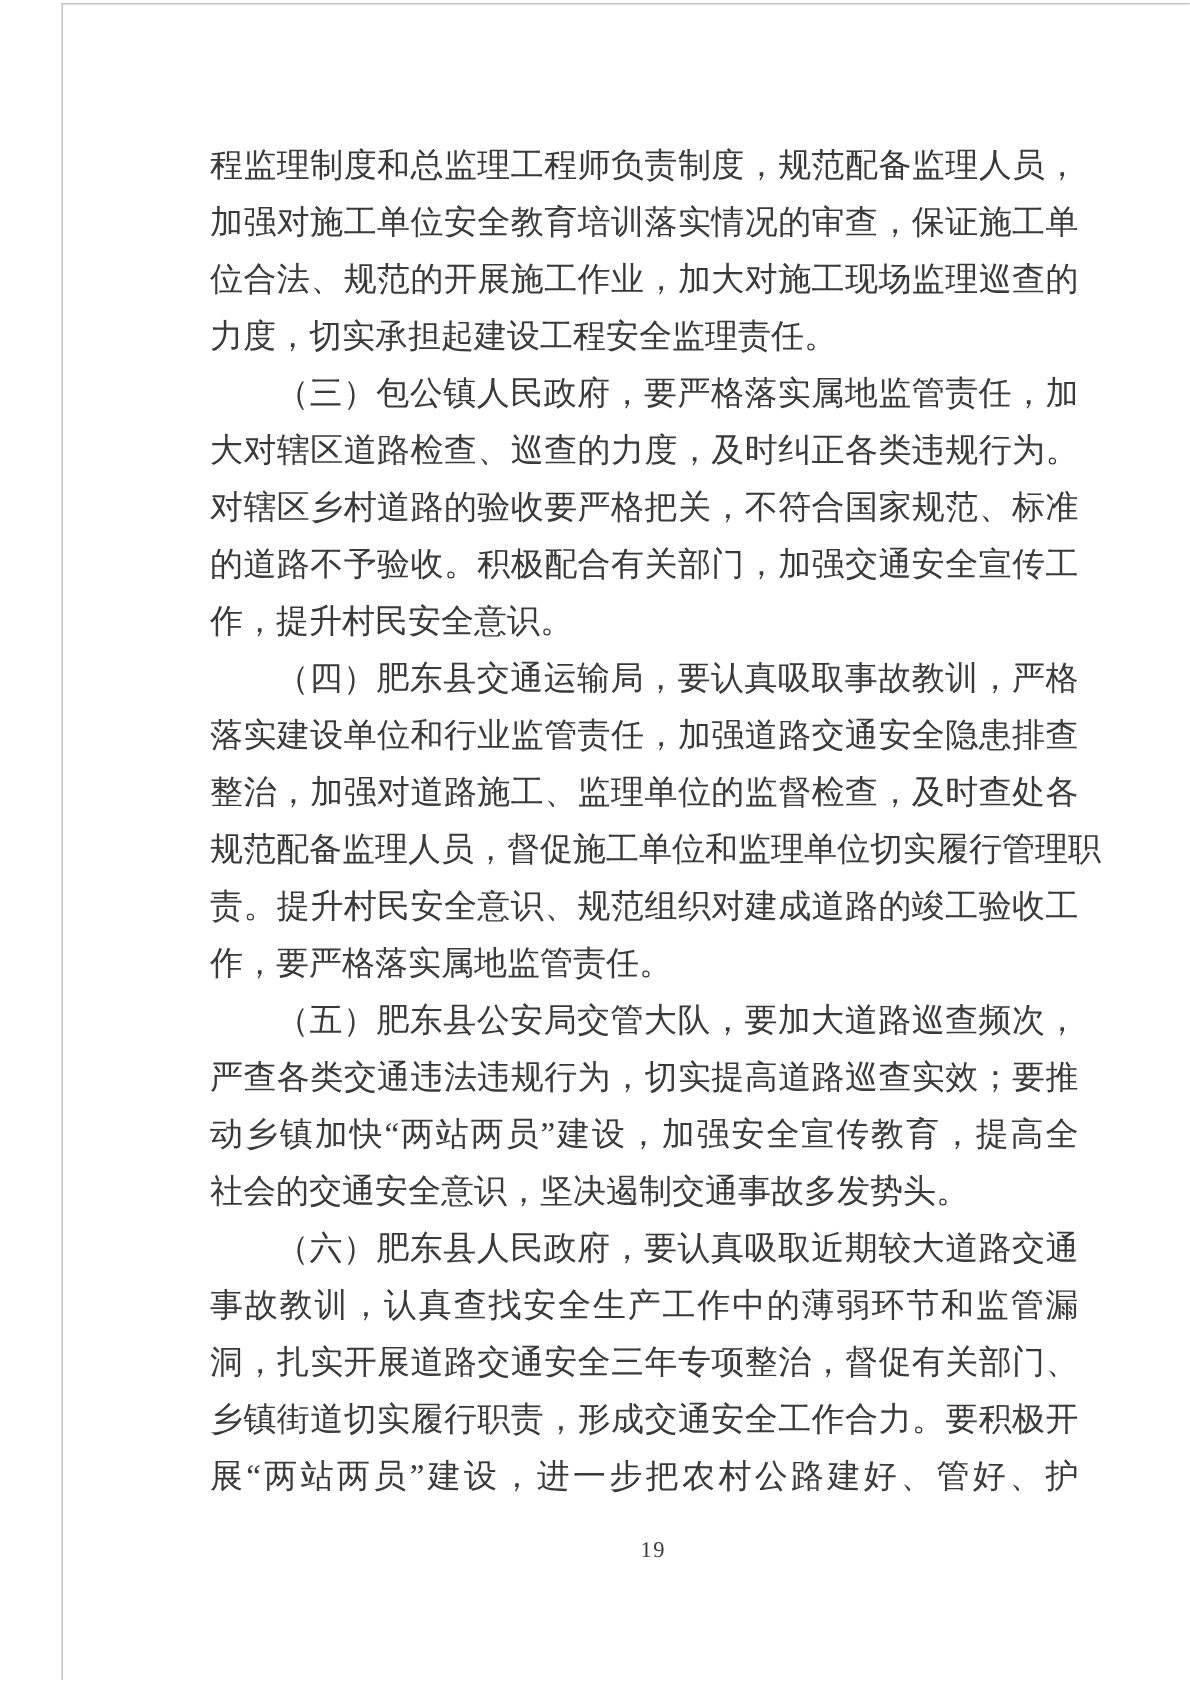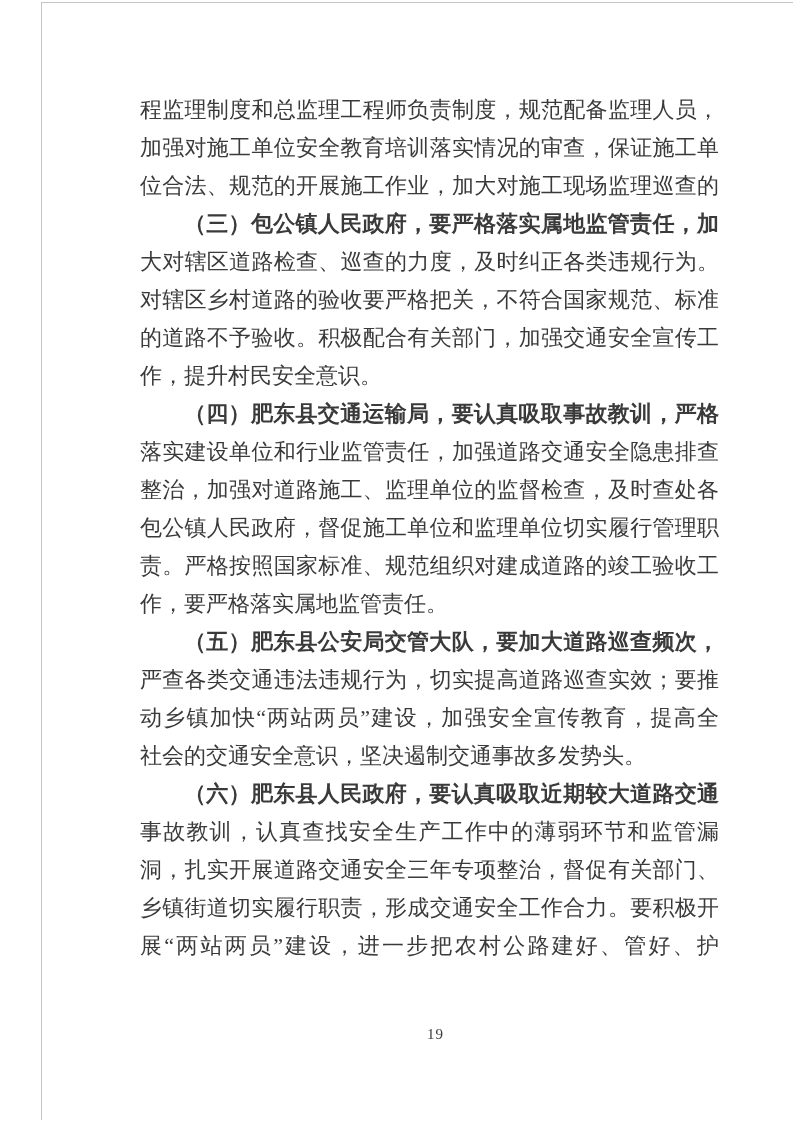--- a/index.html
+++ b/index.html
@@ -41,21 +41,20 @@
     height: 38px;
     line-height: 38px;
     white-space: nowrap;
     text-align: justify;
     text-align-last: justify;
     text-justify: inter-character;
     color: #3a3a3a;
   }
   .line.indent {
     padding-left: 44px;
-    font-weight: bold;
   }
   .line.para-end {
     text-align-last: left;
   }
   .page-number {
     position: absolute;
     left: 0;
     top: 1026px;
     width: 793px;
     text-align: center;
@@ -68,30 +67,31 @@
 <body>
 
 <div class="page">
   <div class="edge-top"></div>
   <div class="edge-left"></div>
 
   <div class="text-body">
       <div class="line">程监理制度和总监理工程师负责制度，规范配备监理人员，</div>
       <div class="line">加强对施工单位安全教育培训落实情况的审查，保证施工单</div>
       <div class="line">位合法、规范的开展施工作业，加大对施工现场监理巡查的</div>
+      <div class="line para-end">力度，切实承担起建设工程安全监理责任。</div>
       <div class="line indent">（三）包公镇人民政府，要严格落实属地监管责任，加</div>
       <div class="line">大对辖区道路检查、巡查的力度，及时纠正各类违规行为。</div>
       <div class="line">对辖区乡村道路的验收要严格把关，不符合国家规范、标准</div>
       <div class="line">的道路不予验收。积极配合有关部门，加强交通安全宣传工</div>
       <div class="line para-end">作，提升村民安全意识。</div>
       <div class="line indent">（四）肥东县交通运输局，要认真吸取事故教训，严格</div>
       <div class="line">落实建设单位和行业监管责任，加强道路交通安全隐患排查</div>
       <div class="line">整治，加强对道路施工、监理单位的监督检查，及时查处各</div>
-      <div class="line">包公镇人民政府，督促施工单位和监理单位切实履行管理职</div>
-      <div class="line">责。严格按照国家标准、规范组织对建成道路的竣工验收工</div>
+      <div class="line">规范配备监理人员，督促施工单位和监理单位切实履行管理职</div>
+      <div class="line">责。提升村民安全意识、规范组织对建成道路的竣工验收工</div>
       <div class="line para-end">作，要严格落实属地监管责任。</div>
       <div class="line indent">（五）肥东县公安局交管大队，要加大道路巡查频次，</div>
       <div class="line">严查各类交通违法违规行为，切实提高道路巡查实效；要推</div>
       <div class="line">动乡镇加快“两站两员”建设，加强安全宣传教育，提高全</div>
       <div class="line para-end">社会的交通安全意识，坚决遏制交通事故多发势头。</div>
       <div class="line indent">（六）肥东县人民政府，要认真吸取近期较大道路交通</div>
       <div class="line">事故教训，认真查找安全生产工作中的薄弱环节和监管漏</div>
       <div class="line">洞，扎实开展道路交通安全三年专项整治，督促有关部门、</div>
       <div class="line">乡镇街道切实履行职责，形成交通安全工作合力。要积极开</div>
       <div class="line">展“两站两员”建设，进一步把农村公路建好、管好、护</div>

